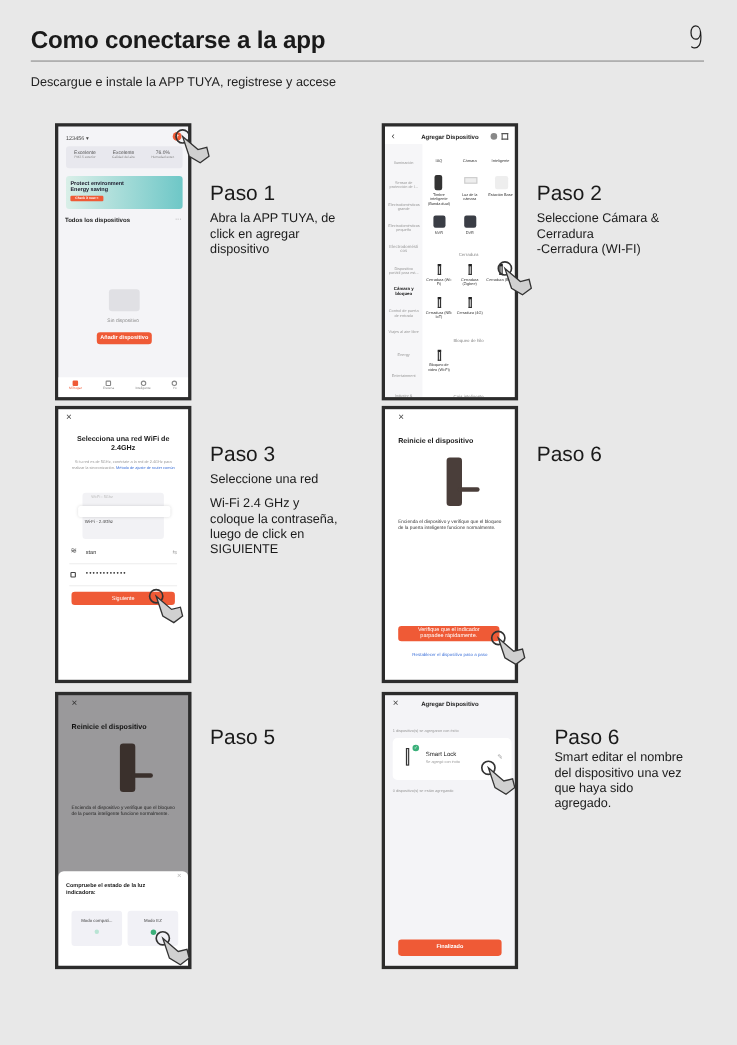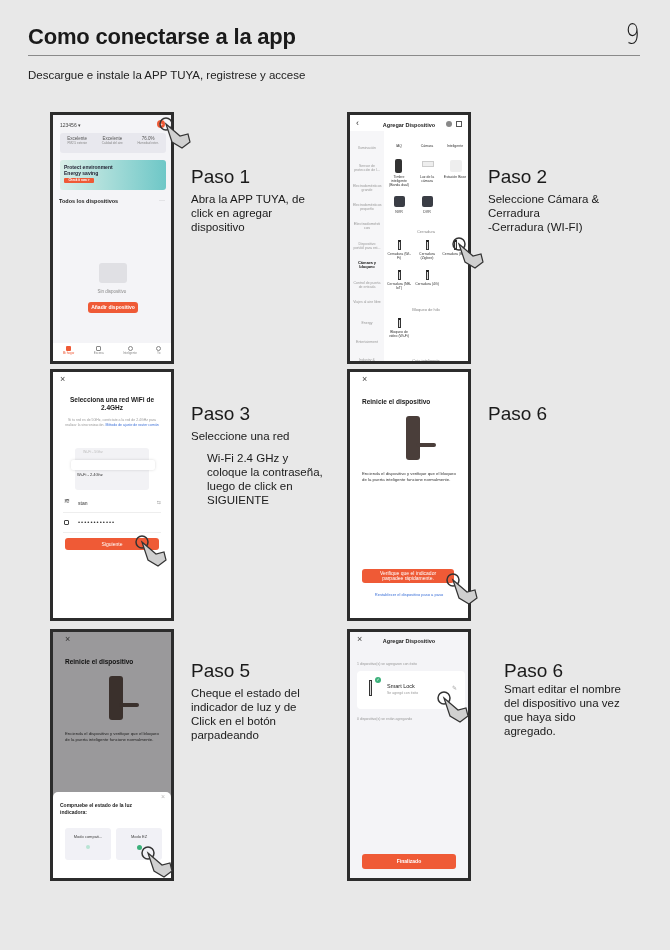--- a/index.html
+++ b/index.html
@@ -6,21 +6,21 @@
   body { width: 670px; height: 950px; background: #e8e8e8; font-family: "Liberation Sans", sans-serif; color: #1a1a1a; position: relative; overflow: hidden; }
   .title { position: absolute; left: 28px; top: 24px; font-size: 22px; font-weight: bold; letter-spacing: -0.2px; }
   .pagenum { position: absolute; right: 30px; top: 18px; font-size: 28px; font-family: "DejaVu Sans", sans-serif; font-weight: 300; transform: scaleX(0.8); transform-origin: right; }
   .rule { position: absolute; left: 28px; top: 55px; width: 612px; height: 1px; background: #8a8a8a; }
   .subtitle { position: absolute; left: 28px; top: 69px; font-size: 11.5px; color: #222; }
 
   .phone { position: absolute; width: 124px; height: 252px; border: 3px solid #2c2c2c; background: #f4f4f7; overflow: hidden; }
   .step { position: absolute; }
   .step h2 { font-size: 19px; font-weight: normal; margin-bottom: 4px; }
   .step p { font-size: 11.5px; line-height: 14px; white-space: pre-line; }
-  .step p + p { margin-top: 8px; margin-left: 16px; }
+  .step p + p { margin-top: 8px; }
 
   .tiny { font-size: 4px; color: #888; }
   .btn-orange { background: #ef5a36; color: #fff; text-align: center; border-radius: 3px; font-size: 5px; font-weight: bold; }
   .hand { position: absolute; width: 34px; height: 34px; }
   .lock-img { position: absolute; width: 14px; height: 44px; background: #4a3e3a; border-radius: 3px; }
   .lock-handle { position: absolute; width: 20px; height: 4px; background: #4a3e3a; border-radius: 2px; }
   .cat { position: absolute; left: 3px; width: 28px; text-align: center; font-size: 3.5px; color: #999; line-height: 4px; }
   .dev { position: absolute; text-align: center; font-size: 3.5px; color: #333; line-height: 4px; width: 26px; }
   .mini-lock { width: 3px; height: 10px; background: #ddd; border: 1px solid #333; margin: 0 auto 2px; border-top: 2px solid #222; }
 </style>
@@ -216,24 +216,20 @@
     </div>
   </div>
 </div>
 <svg class="hand" style="left:140px;top:845px;" viewBox="0 0 34 34">
     <circle cx="8" cy="8" r="6" fill="none" stroke="#333" stroke-width="1.5"></circle>
     <path d="M8 8 L22 20 L30 18 L32 26 L24 32 L14 26 Z" fill="#d0d0d0" stroke="#333" stroke-width="1.2"></path>
   </svg>
 
 <div class="step" style="left:191px;top:660px;">
   <h2>Paso 5</h2>
-  <p>Cheque el estado del
-indicador de luz y de
-Click en el botón
-parpadeando</p>
 </div>
 
 <div class="phone" style="left:347px;top:629px;">
   <div style="position:absolute;left:7px;top:2px;font-size:9px;color:#444;">×</div>
   <div style="position:absolute;left:0;right:0;top:6px;text-align:center;font-size:5.5px;font-weight:bold;">Agregar Dispositivo</div>
   <div style="position:absolute;left:7px;top:30px;font-size:3.5px;color:#999;">1 dispositivo(s) se agregaron con éxito</div>
   <div style="position:absolute;left:7px;top:39px;width:108px;height:38px;background:#fff;border-radius:4px;">
     <div style="position:absolute;left:12px;top:9px;width:3px;height:16px;background:#ddd;border:1px solid #333;"></div>
     <div style="position:absolute;left:18px;top:6px;width:6px;height:6px;border-radius:50%;background:#3bb07a;color:#fff;font-size:4px;line-height:6px;text-align:center;">✓</div>
     <div style="position:absolute;left:30px;top:12px;font-size:5.5px;color:#222;">Smart Lock</div>

